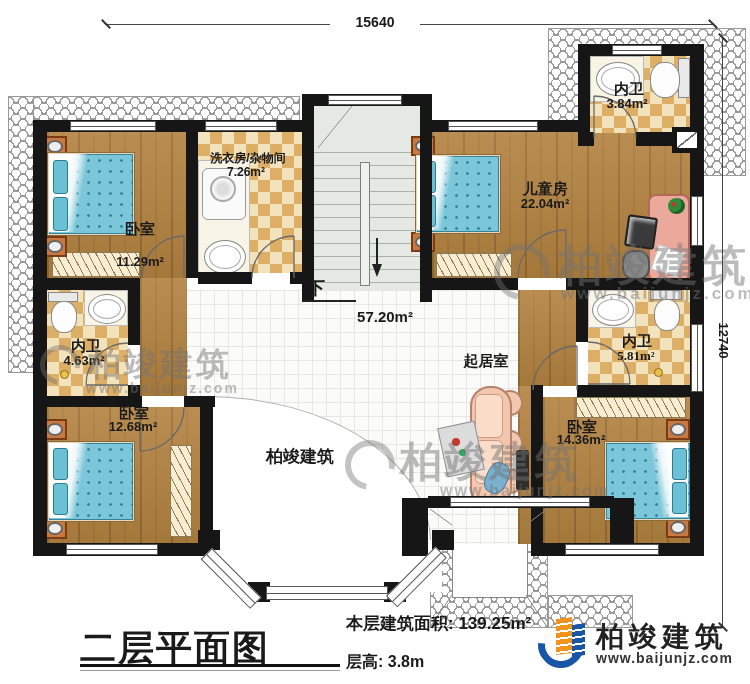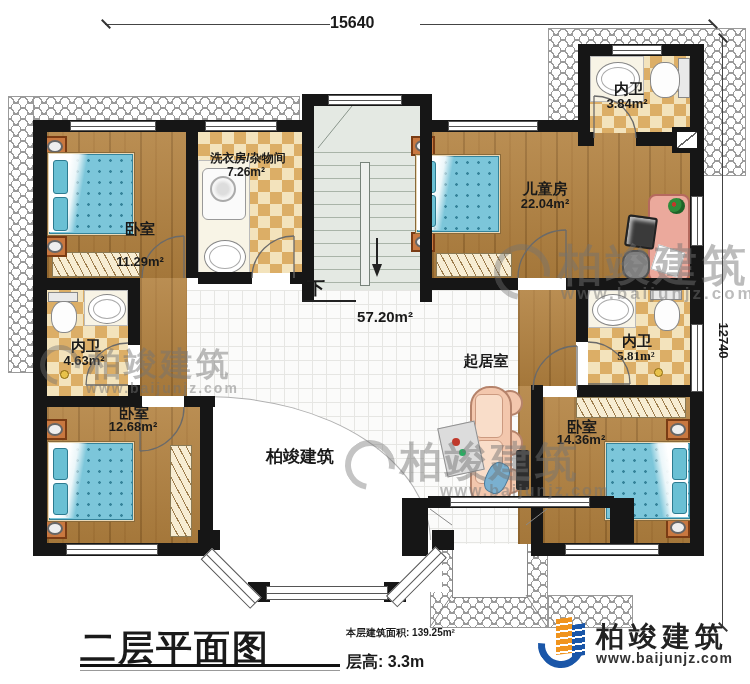--- a/index.html
+++ b/index.html
@@ -281,31 +281,31 @@
   <div class="wmtxt" style="left:558px;top:236px;font-size:44px;letter-spacing:4px;">柏竣建筑</div>
   <div class="wmtxt" style="left:561px;top:284px;font-size:17px;letter-spacing:3px;">www.baijunjz.com</div>
 
   <div class="wmcirc" style="left:345px;top:440px;width:50px;height:50px;"></div>
   <div class="wmtxt" style="left:400px;top:434px;font-size:42px;letter-spacing:3px;">柏竣建筑</div>
   <div class="wmtxt" style="left:440px;top:482px;font-size:16px;letter-spacing:2px;">www.baijunjz.com</div>
 
   <div class="dimline" style="left:105px;top:24px;width:608px;height:1px;"></div>
   <div class="tick" style="left:100px;top:23px;"></div>
   <div class="tick" style="left:707px;top:23px;"></div>
-  <div class="abs" style="left:330px;top:14px;width:90px;text-align:left;background:#fff;font-weight:bold;font-size:16px;">15640</div>
+  <div class="abs" style="left:330px;top:14px;width:90px;text-align:center;background:#fff;font-weight:bold;font-size:14px;">15640</div>
   <div class="dimline" style="left:722px;top:38px;width:1px;height:590px;"></div>
   <div class="tick" style="left:717px;top:37px;"></div>
   <div class="tick" style="left:717px;top:626px;"></div>
   <div class="abs" style="left:683px;top:333px;width:80px;text-align:center;font-weight:bold;font-size:13px;transform:rotate(90deg);">12740</div>
 
   <div class="abs" style="left:80px;top:624px;font-size:36px;font-weight:bold;letter-spacing:2px;">二层平面图</div>
   <div class="abs" style="left:80px;top:664px;width:260px;height:3px;background:#111;"></div>
   <div class="abs" style="left:80px;top:670px;width:260px;height:1px;background:#999;"></div>
-  <div class="abs" style="left:346px;top:626px;font-size:10px;font-weight:bold;">本层建筑面积: 139.25m²</div>
-  <div class="abs" style="left:346px;top:652px;font-size:16px;font-weight:bold;">层高: 3.3m</div>
+  <div class="abs" style="left:346px;top:612px;font-size:17px;font-weight:bold;">本层建筑面积: 139.25m²</div>
+  <div class="abs" style="left:346px;top:652px;font-size:16px;font-weight:bold;">层高: 3.8m</div>
 
   <div class="abs" style="left:538px;top:622px;width:46px;height:46px;border:7px solid #1a56a8;border-radius:50%;border-top-color:rgba(0,0,0,0);border-right-color:rgba(0,0,0,0);transform:rotate(-40deg);box-sizing:border-box;"></div>
   <div class="abs" style="left:556px;top:618px;width:16px;height:36px;background:repeating-linear-gradient(to bottom,#f0941e 0 5px,#fff 5px 7px);transform:skewY(-8deg);"></div>
   <div class="abs" style="left:572px;top:624px;width:13px;height:32px;background:repeating-linear-gradient(to bottom,#1a56a8 0 5px,#fff 5px 7px);transform:skewY(-8deg);"></div>
   <div class="abs" style="left:596px;top:618px;font-size:28px;font-weight:bold;color:#222;letter-spacing:5px;">柏竣建筑</div>
   <div class="abs" style="left:596px;top:650px;font-size:14px;font-weight:bold;color:#333;letter-spacing:1px;">www.baijunjz.com</div>
 
 </div>
 
 </body></html>

